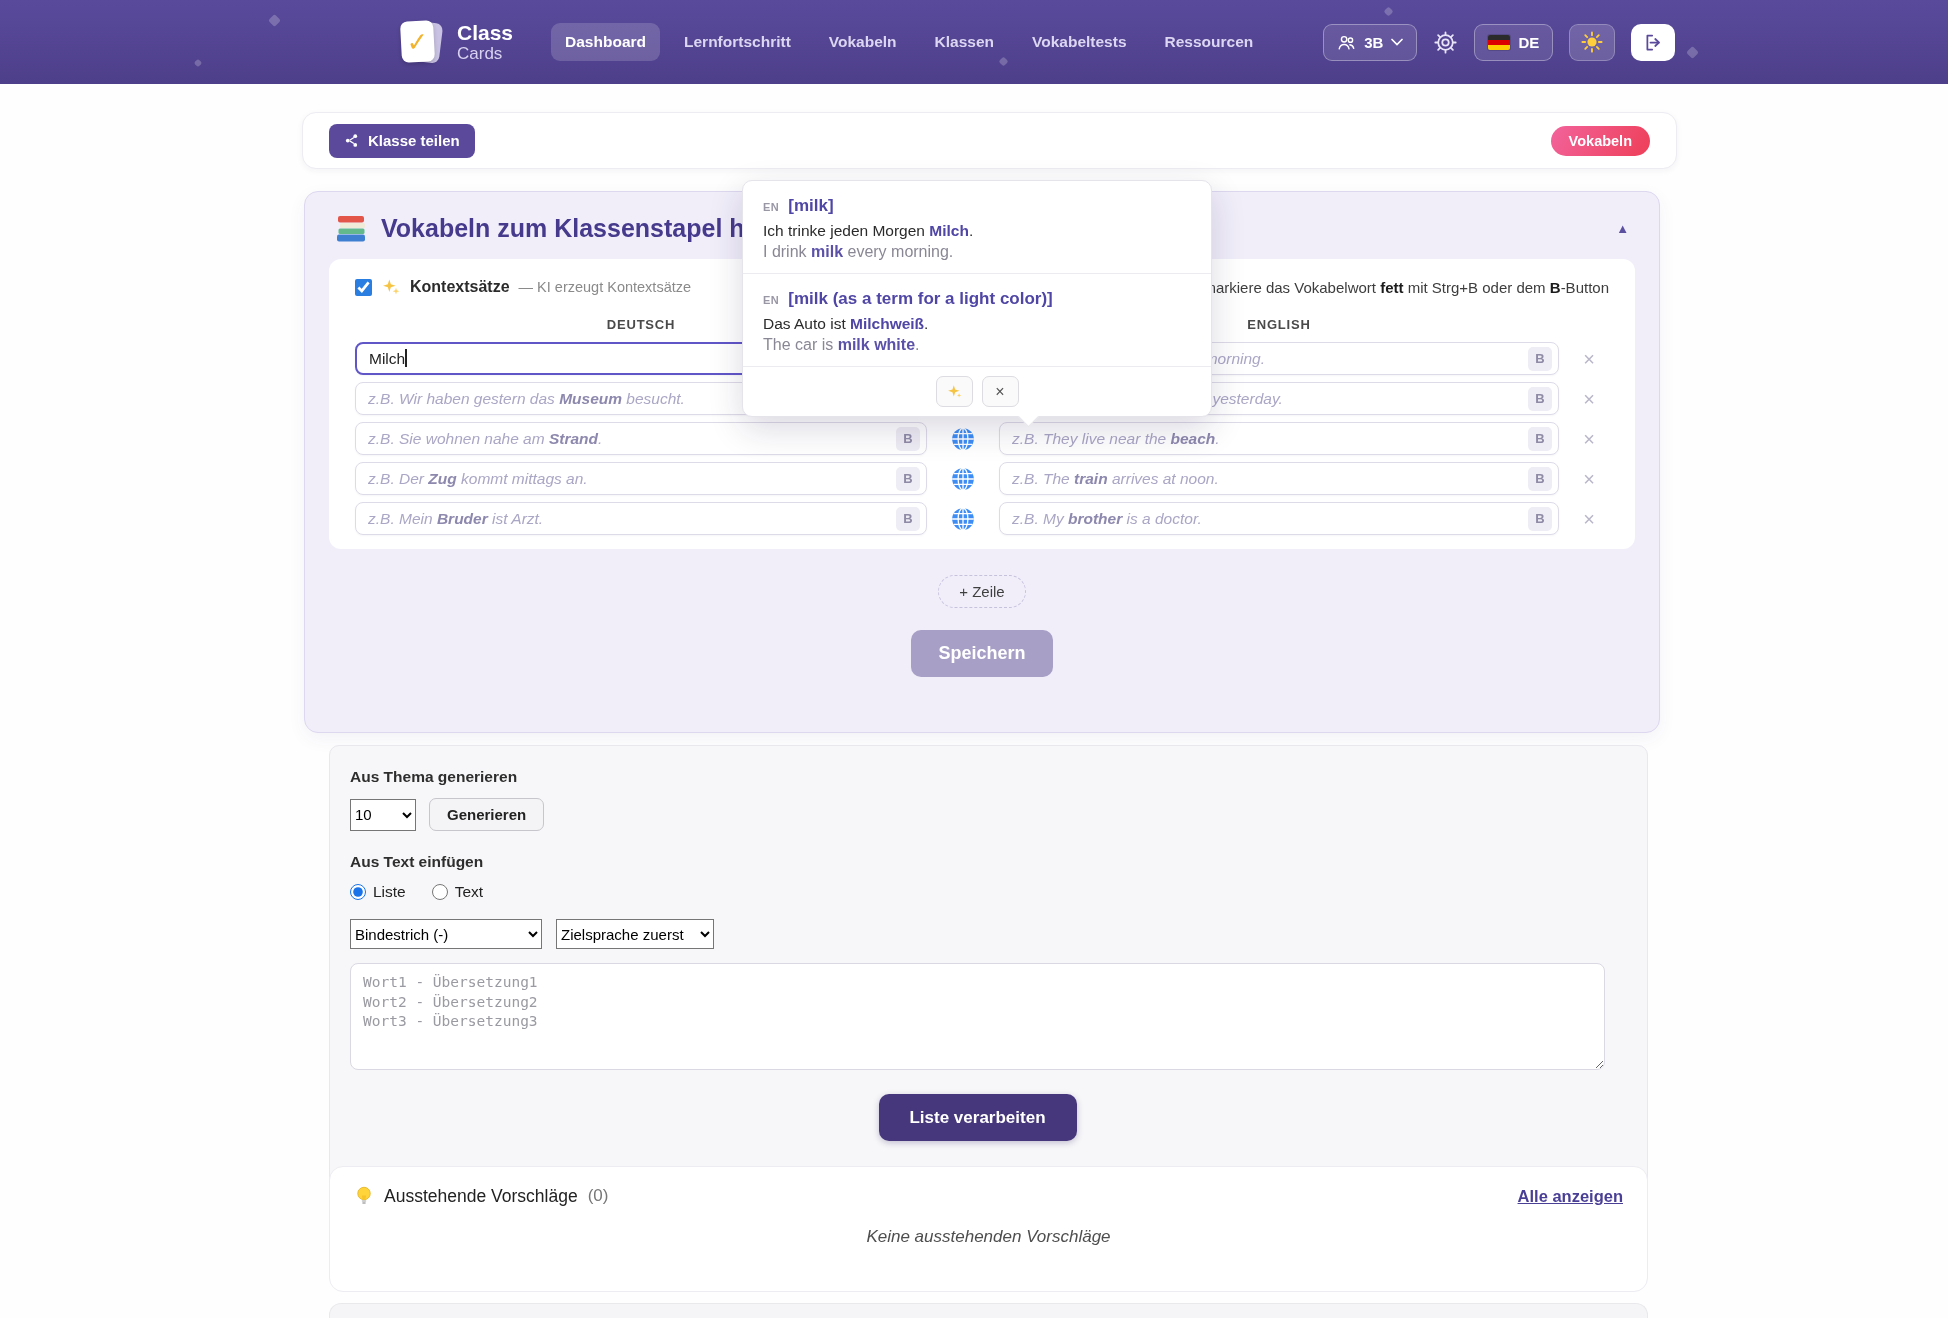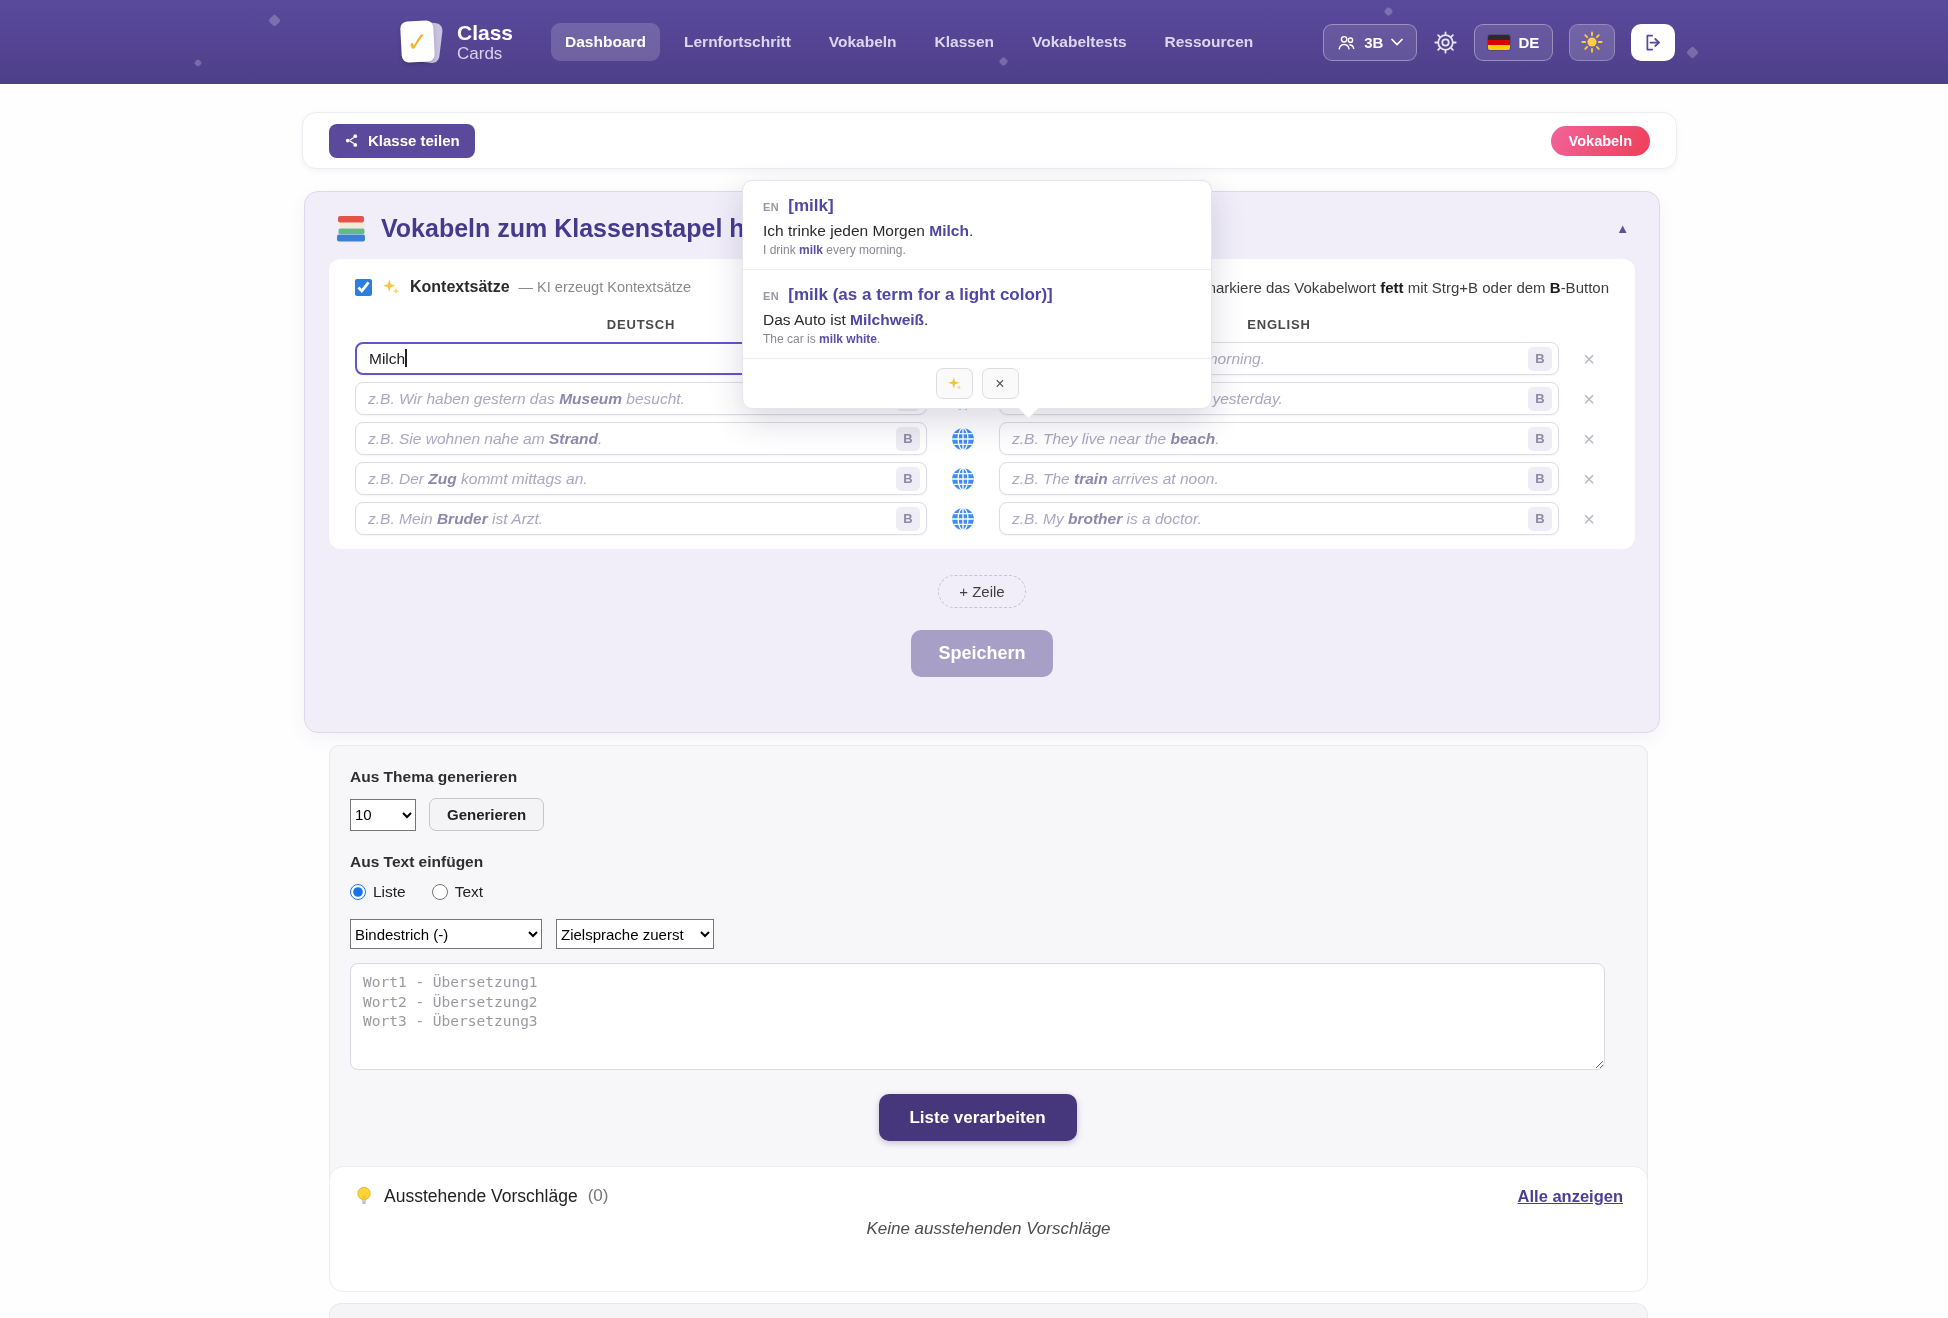--- a/index.html
+++ b/index.html
@@ -99,36 +99,36 @@
   .list-area::placeholder { color:#9a9aa2; }
   .process-wrap { display:flex; justify-content:center; margin-top:20px; }
   .process-btn { width:198px; height:47px; background:#46377c; border:none; border-radius:10px; color:#fff;
     font-size:17px; font-weight:bold; cursor:pointer; box-shadow:0 2px 6px rgba(40,25,90,.25); }
 
   .card-sugg { left:329px; top:1166px; width:1319px; height:126px; padding:18px 24px; }
   .sugg-head { display:flex; align-items:center; gap:10px; }
   .sugg-title { font-size:17.5px; font-weight:normal; color:#222; }
   .sugg-count { font-size:17px; color:#777; }
   .view-all { margin-left:auto; font-size:16.5px; font-weight:bold; color:#4a3f96; text-decoration:underline; cursor:pointer; }
-  .sugg-empty { text-align:center; font-style:italic; font-size:17px; color:#4e4e4e; margin-top:12px; }
+  .sugg-empty { text-align:center; font-style:italic; font-size:17px; color:#4e4e4e; margin-top:20px; }
 
   .bottom-peek { position:absolute; left:329px; top:1303px; width:1319px; height:15px; background:#f5f5f7;
     border:1px solid #e9e9ec; border-bottom:none; border-radius:12px 12px 0 0; }
 
   
   .popup { position:absolute; left:742px; top:180px; width:470px; background:#fff; border:1px solid #e4e4ea;
     border-radius:10px; box-shadow:0 12px 34px rgba(30,20,70,.16); z-index:30; }
   .popup-entry { padding:15px 20px 12px 20px; cursor:pointer; }
   .popup-entry + .popup-entry { border-top:1px solid #ececf0; }
   .pe-head { display:flex; align-items:baseline; gap:9px; margin-bottom:6px; }
   .pe-lang { font-size:11px; font-weight:bold; color:#9a97a5; letter-spacing:.5px; }
   .pe-term { font-size:17px; font-weight:bold; color:#4f46a5; }
   .pe-sentence { font-size:15.5px; color:#2b2b2b; margin-bottom:3px; }
   .pe-sentence b { color:#4f46a5; }
-  .pe-translation { font-size:12px; color:#8a8794; }
+  .pe-translation { font-size:16px; color:#8a8794; }
   .pe-translation b { color:#5b51a8; }
   .popup-footer { border-top:1px solid #ececf0; padding:9px; display:flex; justify-content:center; gap:9px; }
   .pf-btn { width:37px; height:31px; background:#fafafa; border:1px solid #dcdce2; border-radius:7px; cursor:pointer;
     display:flex; align-items:center; justify-content:center; font-size:16px; color:#555; }
   .popup-tail { position:absolute; left:278px; bottom:-8px; width:15px; height:15px; background:#fff; transform:rotate(45deg);
     border-right:1px solid #e4e4ea; border-bottom:1px solid #e4e4ea; }
 </style>
 </head>
 <body>
 

